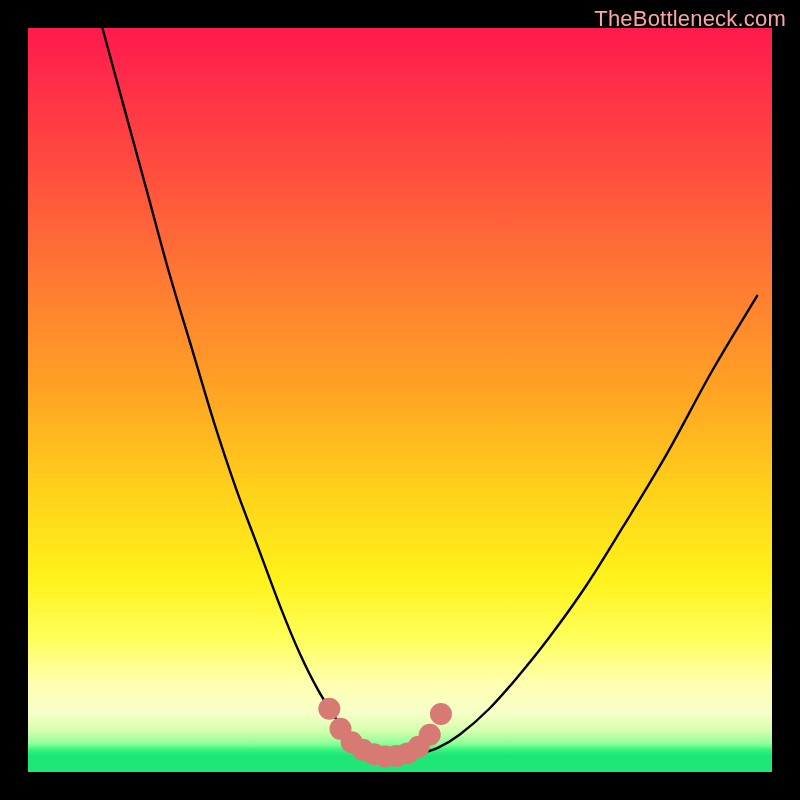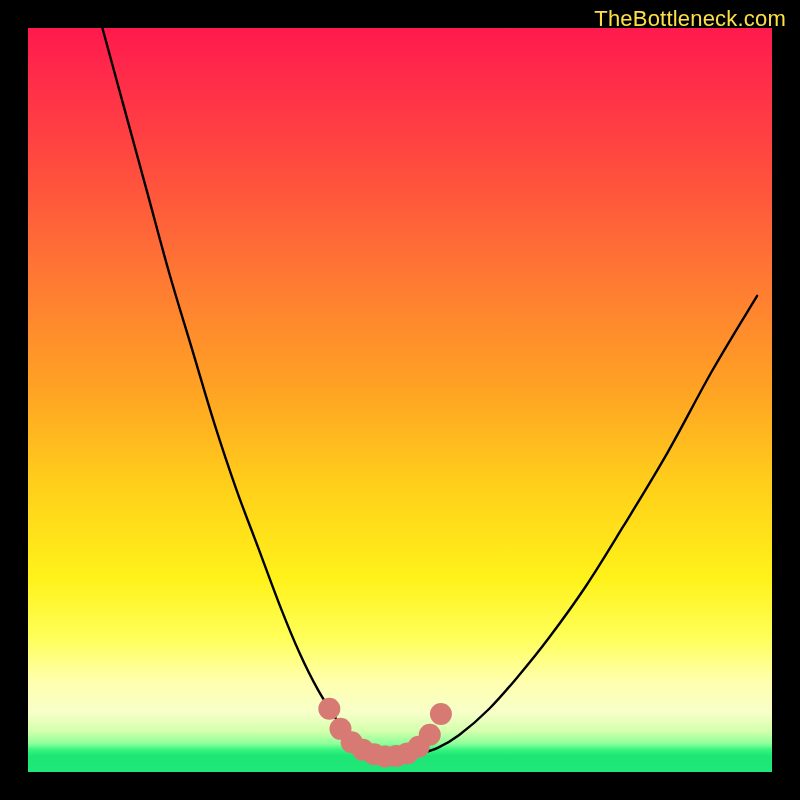--- a/index.html
+++ b/index.html
@@ -44,21 +44,21 @@
       #8dff9a 96.2%,
       #37f57e 97%,
       #1ee676 97.8%,
       #20e878 100%
     );
   }
   .watermark {
     position: absolute;
     top: 6px;
     right: 14px;
-    color: #fde047;
+    color: #fca5a5;
     font-size: 22px;
     letter-spacing: 0.2px;
     user-select: none;
     margin-left: 16px;
   }
   svg.curve {
     position: absolute;
     inset: 0;
     width: 744px;
     height: 744px;

